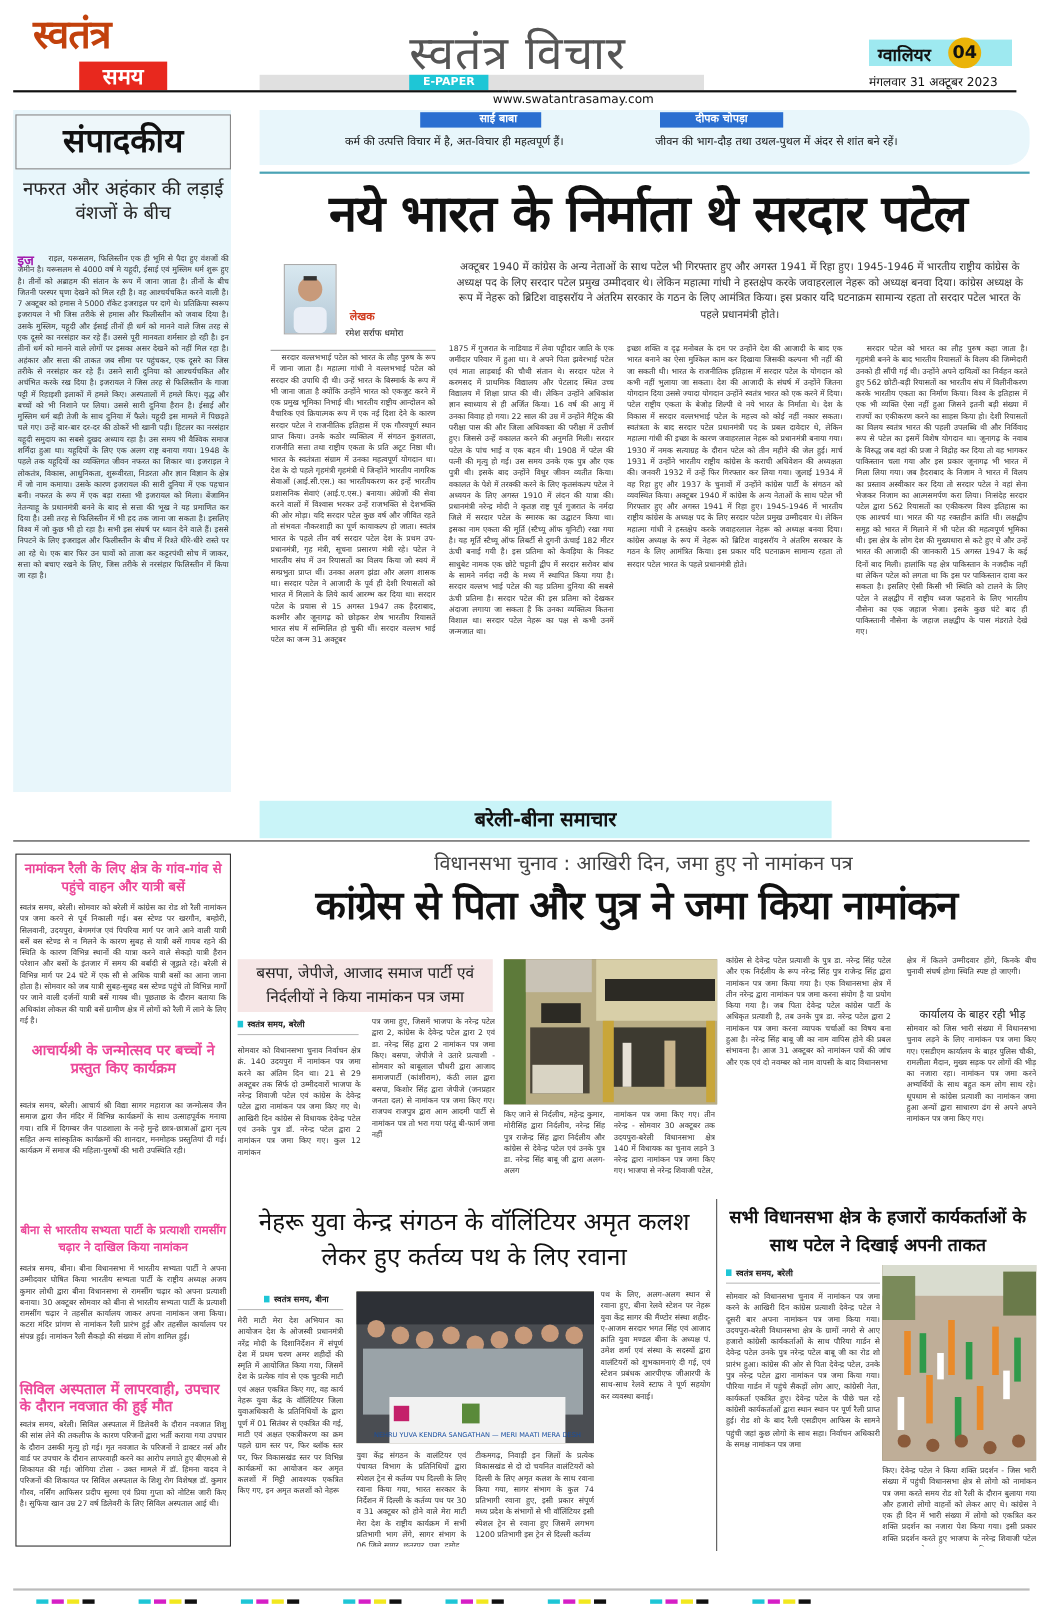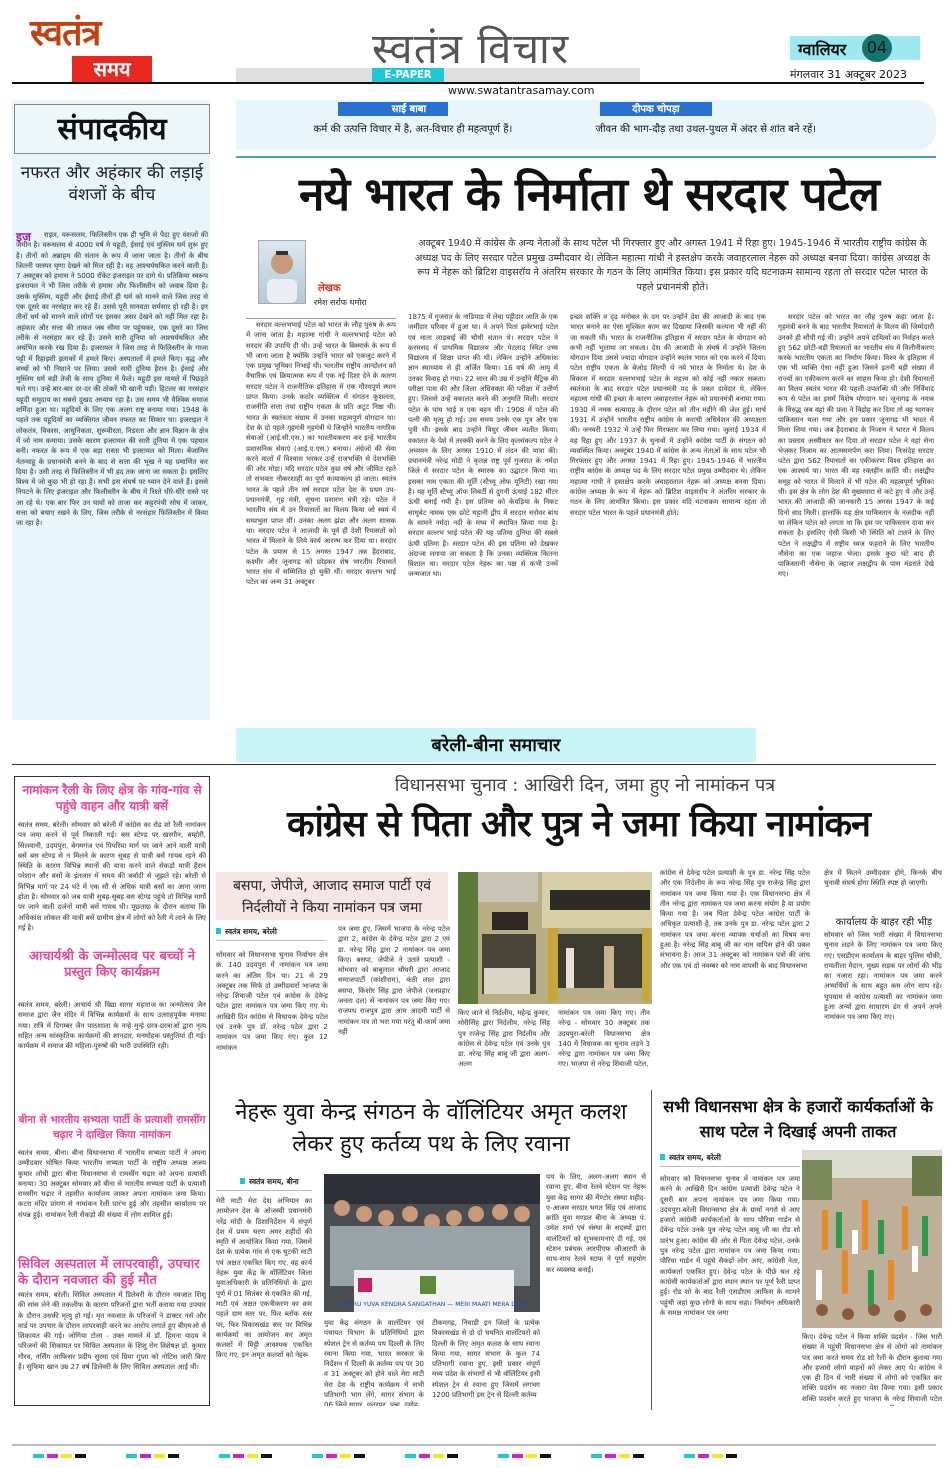--- a/index.html
+++ b/index.html
@@ -8,21 +8,21 @@
   .mast-logo-top{left:30px;top:12px;font-family:"DejaVu Serif",serif;font-weight:bold;font-size:36px;line-height:40px;color:#c2410c;letter-spacing:-1px}
   .mast-logo-bot{left:72px;top:56px;width:80px;height:26px;background:#e8281e;color:#fff;font-weight:bold;font-size:20px;line-height:26px;text-align:center}
   .mast-rule{left:12px;top:82px;width:450px;height:2px;background:#111}
   .mast-rule2{left:462px;top:82px;width:462px;height:2px;background:#111}
   .mast-title{left:372px;top:18px;font-family:"DejaVu Sans",sans-serif;font-size:42px;color:#555;letter-spacing:1px}
   .mast-bar{left:236px;top:68px;width:404px;height:14px;background:#e0e0e0}
   .epaper{left:372px;top:68px;width:72px;height:14px;background:#1ec6d6;color:#fff;font-size:10px;font-weight:bold;line-height:14px;text-align:center}
   .site{left:448px;top:84px;font-size:11px;line-height:14px;color:#111}
   .city-box{left:790px;top:36px;width:130px;height:24px;background:#9ee9f0}
   .city{left:798px;top:38px;font-weight:bold;font-size:16px;color:#111}
-  .page-no{left:862px;top:34px;width:30px;height:28px;border-radius:50%;background:#0f766e;font-weight:normal;font-size:16px;line-height:28px;text-align:center;color:#111}
+  .page-no{left:862px;top:34px;width:30px;height:28px;border-radius:50%;background:#eab308;font-weight:bold;font-size:16px;line-height:28px;text-align:center;color:#111}
   .date{left:790px;top:66px;font-size:11px;color:#111}
 
   .edit-panel{left:12px;top:100px;width:198px;height:620px;background:#e8f6fb}
   .edit-head{left:14px;top:104px;width:196px;height:50px;border:1px solid #888;background:#eef7fa;font-weight:bold;font-size:30px;line-height:48px;text-align:center;color:#111}
   .edit-title{left:14px;top:161px;width:196px;font-size:17px;line-height:22px;text-align:center;color:#222}
   .body-text{font-size:7px;line-height:10.3px;color:#333;text-align:justify;overflow:hidden}
   .dropcap{left:16px;top:228px;font-size:12px;font-weight:bold;color:#a21caf}
 
   .quote-band{left:236px;top:100px;width:700px;height:50px;background:#e8f6fb;border-radius:0 20px 20px 0}
   .q-label{height:14px;background:#2a6fd1;color:#fff;font-size:10px;font-weight:bold;line-height:14px;text-align:center}
@@ -74,21 +74,21 @@
 
 <div class="abs edit-panel"></div>
 <div class="abs edit-head">संपादकीय</div>
 <div class="abs edit-title">नफरत और अहंकार की लड़ाई वंशजों के बीच</div>
 <div class="abs dropcap">इज</div>
 <div class="abs body-text" style="left:44px;top:230px;width:164px;height:22px;"></div>
 <div class="abs body-text" style="left:16px;top:230px;width:192px;height:486px;text-indent:28px;">राइल, यरूसलम, फिलिस्तीन एक ही भूमि से पैदा हुए वंशजों की जमीन है। यरूसलम से 4000 वर्ष मे यहूदी, ईसाई एवं मुस्लिम धर्म शुरू हुए है। तीनों को अब्राहम की संतान के रूप में जाना जाता है। तीनों के बीच जितनी परस्पर घृणा देखने को मिल रही है। वह आश्चर्यचकित करने वाली है। 7 अक्टूबर को हमास ने 5000 रॉकेट इजराइल पर दागे थे। प्रतिक्रिया स्वरूप इजरायल ने भी जिस तरीके से हमास और फिलीस्तीन को जवाब दिया है। उसके मुस्लिम, यहूदी और ईसाई तीनों ही धर्म को मानने वाले जिस तरह से एक दूसरे का नरसंहार कर रहे हैं। उससे पूरी मानवता शर्मसार हो रही है। इन तीनों धर्म को मानने वाले लोगों पर इसका असर देखने को नहीं मिल रहा है। अहंकार और सत्ता की ताकत जब सीमा पर पहुंचकर, एक दूसरे का जिस तरीके से नरसंहार कर रहे हैं। उसने सारी दुनिया को आश्चर्यचकित और अचंभित करके रख दिया है। इजरायल ने जिस तरह से फिलिस्तीन के गाजा पट्टी में रिहाइशी इलाकों में हमले किए। अस्पतालों में हमले किए। वृद्ध और बच्चों को भी निशाने पर लिया। उससे सारी दुनिया हैरान है। ईसाई और मुस्लिम धर्म बड़ी तेजी के साथ दुनिया में फैले। यहूदी इस मामले में पिछड़ते चले गए। उन्हें बार-बार दर-दर की ठोकरें भी खानी पड़ी। हिटलर का नरसंहार यहूदी समुदाय का सबसे दुखद अध्याय रहा है। उस समय भी वैश्विक समाज शर्मिंदा हुआ था। यहूदियों के लिए एक अलग राष्ट्र बनाया गया। 1948 के पहले तक यहूदियों का व्यक्तिगत जीवन नफरत का शिकार था। इजराइल ने लोकतंत्र, विकास, आधुनिकता, शुरूवीरता, निडरता और ज्ञान विज्ञान के क्षेत्र में जो नाम कमाया। उसके कारण इजरायल की सारी दुनिया में एक पहचान बनी। नफरत के रूप में एक बड़ा रास्ता भी इजरायल को मिला। बेंजामिन नेतन्याहू के प्रधानमंत्री बनने के बाद से सत्ता की भूख ने यह प्रमाणित कर दिया है। उसी तरह से फिलिस्तीन में भी हद तक जाना जा सकता है। इसलिए विश्व में जो कुछ भी हो रहा है। सभी इस संघर्ष पर ध्यान देने वाले हैं। इससे निपटने के लिए इजराइल और फिलीस्तीन के बीच में रिश्ते धीरे-धीरे रास्ते पर आ रहे थे। एक बार फिर उन घावों को ताजा कर कट्टरपंथी सोच में जाकर, सत्ता को बचाए रखने के लिए, जिस तरीके से नरसंहार फिलिस्तीन में किया जा रहा है।</div>
 
 <div class="abs quote-band"></div>
 <div class="abs" style="left:288px;top:102px;width:250px;">
-  <div class="q-label" style="width:110px;margin-left:50px;padding-left:32px;">साईं बाबा</div>
+  <div class="q-label" style="width:110px;margin-left:94px;padding-left:32px;">साईं बाबा</div>
   <div class="q-text" style="margin-top:5px;">कर्म की उत्पत्ति विचार में है, अत-विचार ही महत्वपूर्ण हैं।</div>
 </div>
 <div class="abs" style="left:566px;top:102px;width:250px;">
   <div class="q-label" style="width:112px;margin-left:34px;">दीपक चोपड़ा</div>
   <div class="q-text" style="margin-top:5px;text-align:right;">जीवन की भाग-दौड़ तथा उथल-पुथल में अंदर से शांत बने रहें।</div>
 </div>
 <div class="abs band-rule"></div>
 
 <div class="abs headline">नये भारत के निर्माता थे सरदार पटेल</div>
 <div class="abs author-photo">

